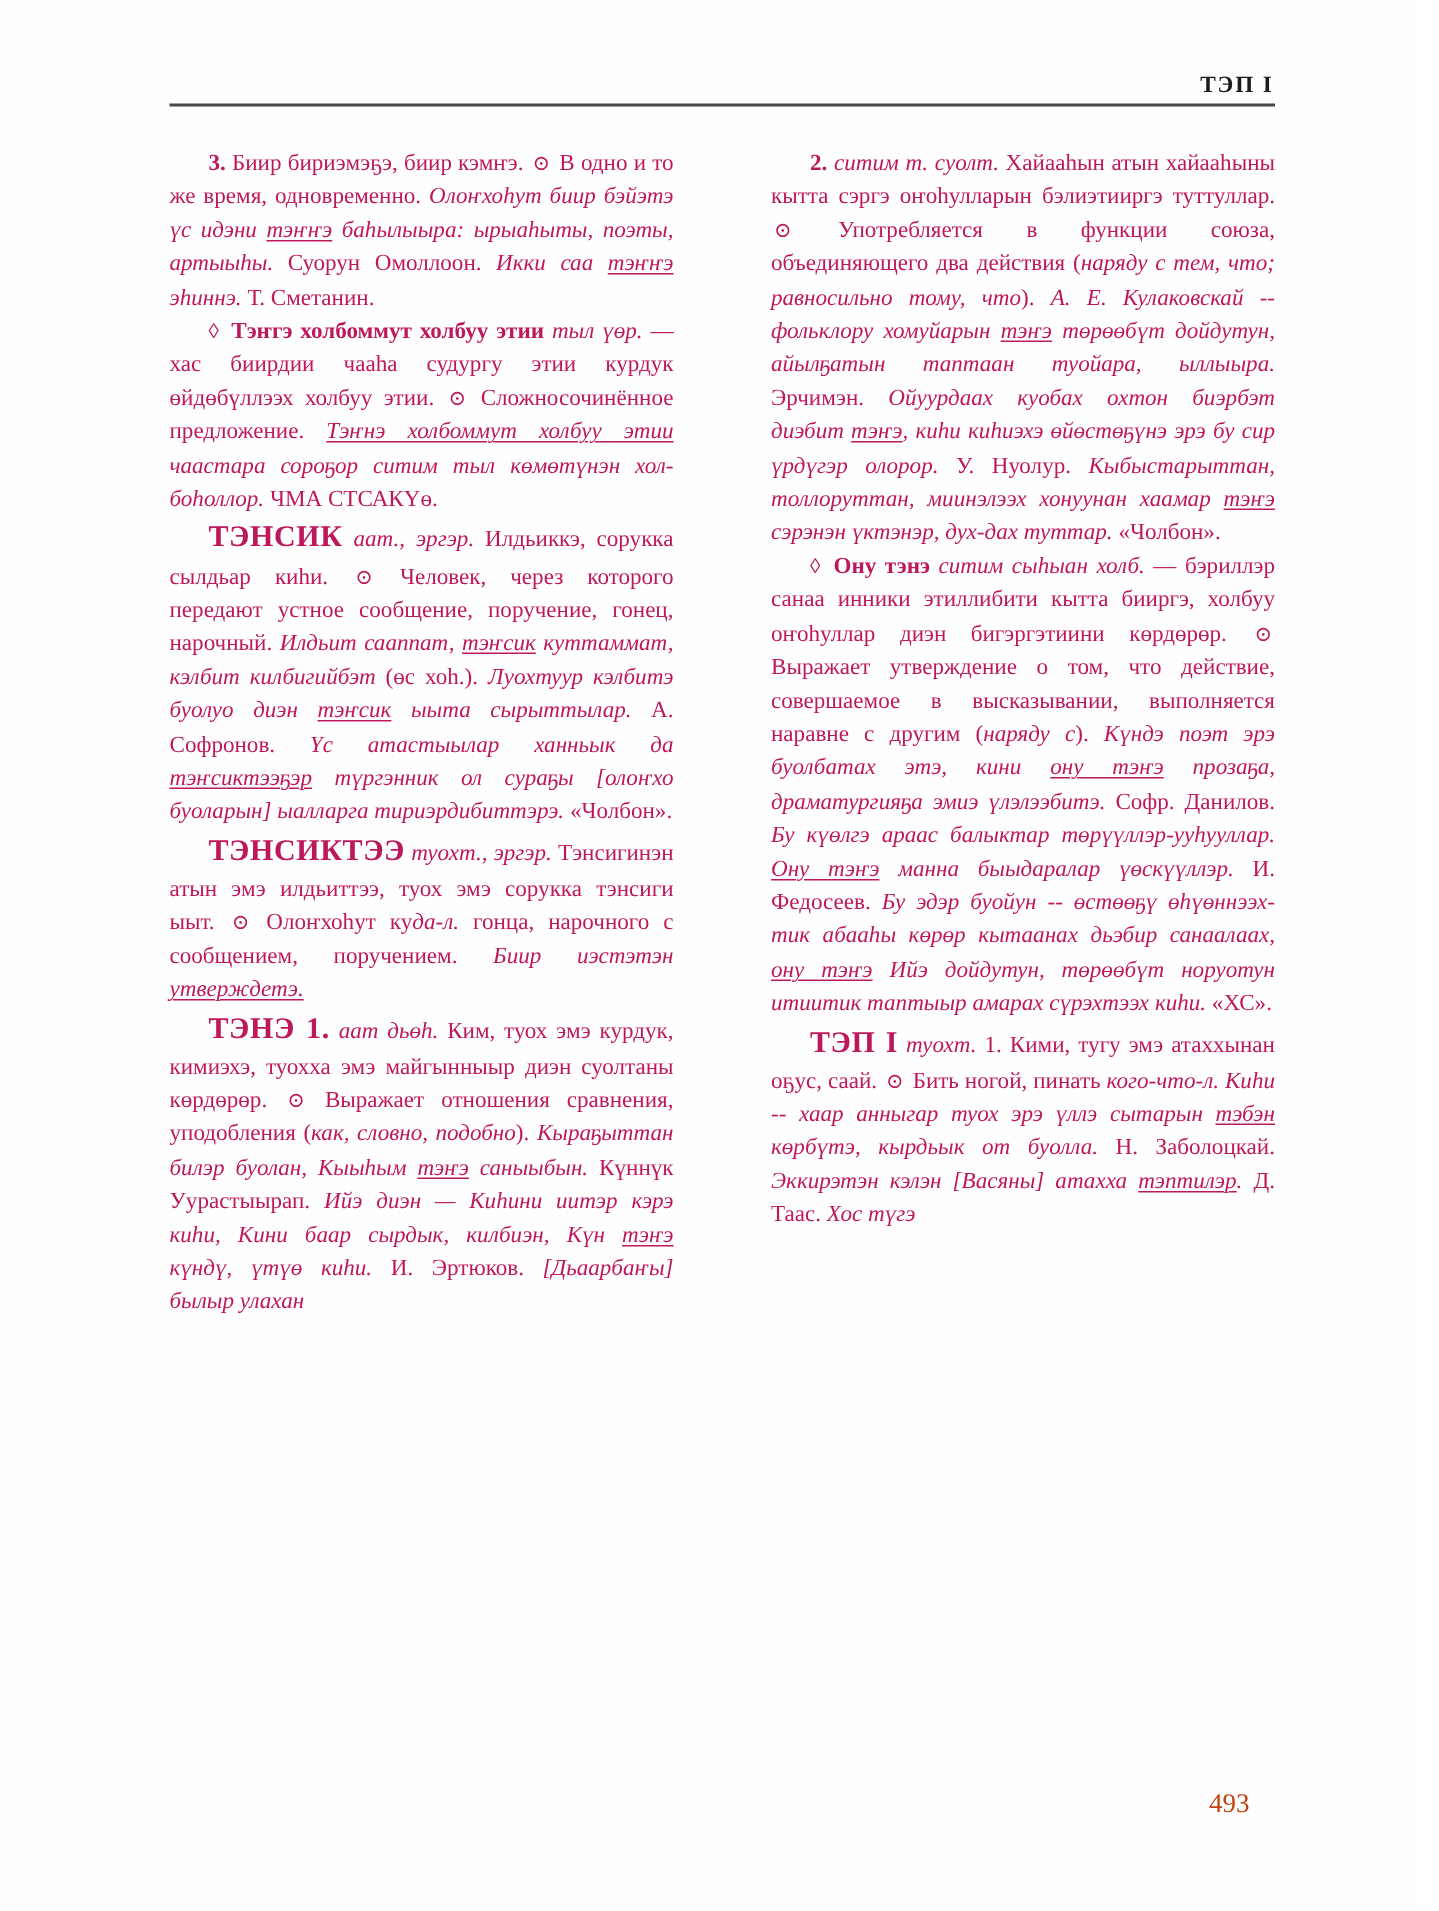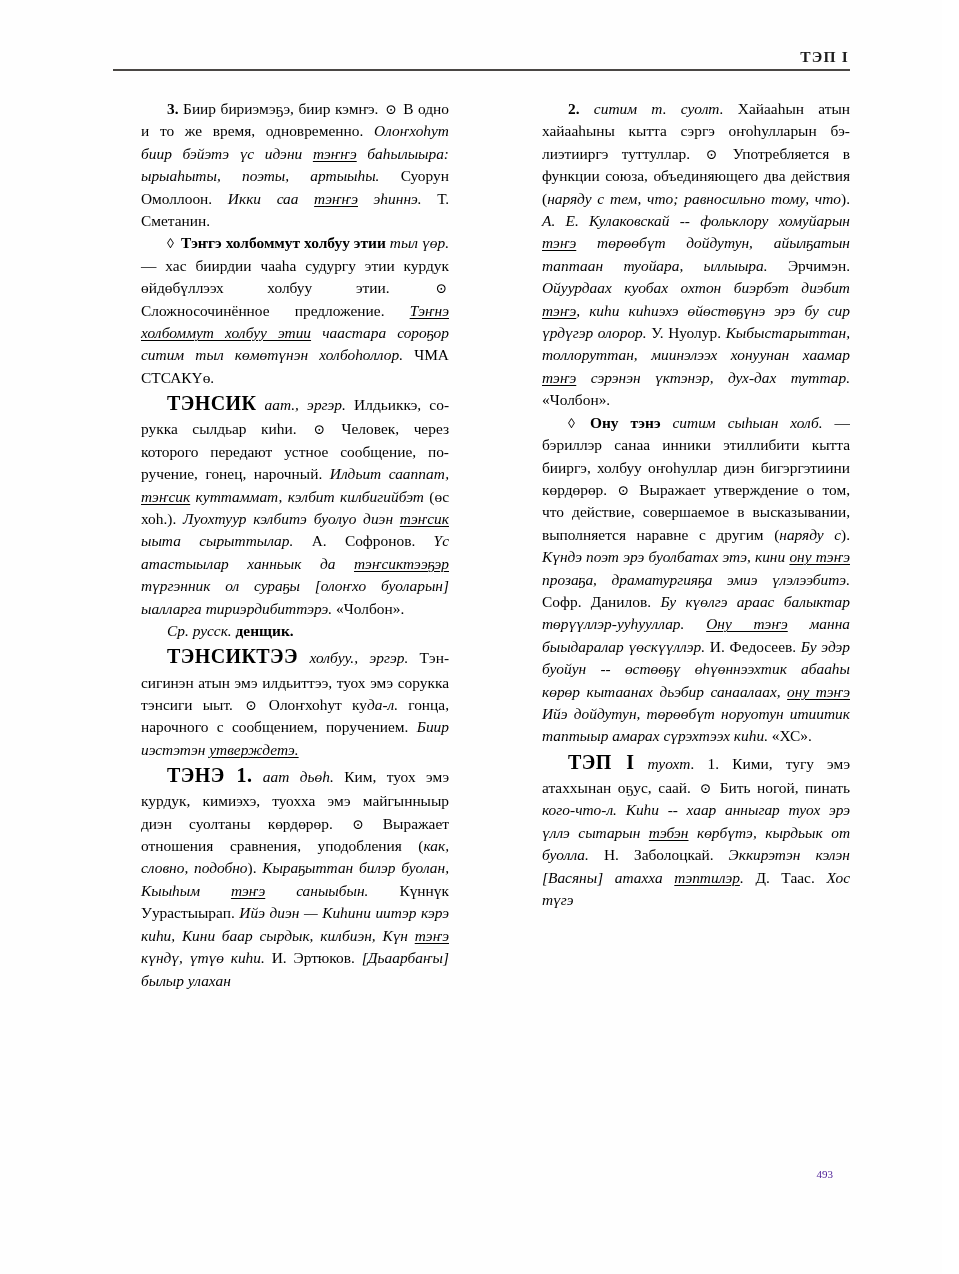--- a/index.html
+++ b/index.html
@@ -57,22 +57,21 @@
     display: flex;
     gap: 0;
   }
   .col {
     width: 336px;
     font-size: 15.4px;
     line-height: 1.455;
     text-align: justify;
     text-justify: inter-word;
     hyphens: manual;
-    color: #000000;
-    margin-left: 28px;
+    color: #be185d;
   }
   .col-left  { margin-right: 65px; }
 
   p.para {
     margin: 0;
     text-indent: 26px;
     text-align: justify;
   }
   p.para.cont { text-indent: 0; }
 
@@ -97,42 +96,41 @@
   }
   .lozenge {       
     font-size: 14px;
     padding-right: 3px;
   }
 
   
   .folio {
     position: absolute;
     right: 109px;
-    top: 1168px;
-    font-size: 11px;
-    color: #4c1d95;
+    top: 1192px;
+    font-size: 18px;
+    color: #c2410c;
   }
 </style>
 </head>
 <body>
 
 <div class="page">
 
   <div class="runhead-wrap">
     <div class="runhead">ТЭП I</div>
     <div class="head-rule"></div>
   </div>
 
   <div class="columns">
     <div class="col col-left" id="col-left">
         <p class="para"><span class="bold">3. </span><span>Биир бириэмэҕэ, биир кэмҥэ. </span><span class="sense">⊙</span><span> В одно и то же время, одновременно. </span><span class="it">Олоҥхоһут биир бэйэтэ үс идэни </span><span class="ulit">тэҥҥэ</span><span class="it"> баһылыыра: ырыаһыты, поэты, ар­тыыһы.</span><span> Суорун Омоллоон. </span><span class="it">Икки саа </span><span class="ulit">тэҥҥэ</span><span class="it"> эһиннэ.</span><span> Т. Сметанин.</span></p>
         <p class="para"><span class="lozenge">◊</span><span class="bold"> Тэҥгэ холбоммут холбуу этии </span><span class="it">тыл үөр.</span><span> — хас биирдии чааһа судур­гу этии курдук өйдөбүллээх холбуу этии. </span><span class="sense">⊙</span><span> Сложносочинённое предложение. </span><span class="ulit">Тэҥ­нэ холбоммут холбуу этии</span><span class="it"> чаастара сороҕор ситим тыл көмөтүнэн хол­боһоллор.</span><span> ЧМА СТСАКҮө.</span></p>
         <p class="para"><span class="hw">ТЭНСИК</span><span class="it"> аат., эргэр.</span><span> Илдьиккэ, со­рукка сылдьар киһи. </span><span class="sense">⊙</span><span> Человек, через которого передают устное сообщение, по­ручение, гонец, нарочный. </span><span class="it">Илдьит саап­пат, </span><span class="ulit">тэҥсик</span><span class="it"> куттаммат, кэлбит кил­бигийбэт</span><span> (өс хоһ.). </span><span class="it">Луохтуур кэлбитэ буолуо диэн </span><span class="ulit">тэҥсик</span><span class="it"> ыыта сырытты­лар.</span><span> А. Софронов. </span><span class="it">Үс атастыылар хан­ньык да </span><span class="ulit">тэҥсиктээҕэр</span><span class="it"> түргэнник ол су­раҕы [олоҥхо буоларын] ыалларга ти­риэрдибиттэрэ.</span><span> «Чолбон».</span></p>
-        <p class="para"><span class="it">Ср. русск. </span><span class="bold">денщик.</span></p>
-        <p class="para"><span class="hw">ТЭНСИКТЭЭ</span><span class="it"> холбуу., эргэр.</span><span> Тэн­сигинэн атын эмэ илдьиттээ, туох эмэ сорукка тэнсиги ыыт. </span><span class="sense">⊙</span><span> Олоҥхоһут ку­</span><span class="it">да-л.</span><span> гонца, нарочного с сообщением, по­ручением. </span><span class="it">Биир иэстэтэн </span><span class="ulit">утвержде­тэ.</span></p>
+        <p class="para"><span class="hw">ТЭНСИКТЭЭ</span><span class="it"> туохт., эргэр.</span><span> Тэн­сигинэн атын эмэ илдьиттээ, туох эмэ сорукка тэнсиги ыыт. </span><span class="sense">⊙</span><span> Олоҥхоһут ку­</span><span class="it">да-л.</span><span> гонца, нарочного с сообщением, по­ручением. </span><span class="it">Биир иэстэтэн </span><span class="ulit">утвержде­тэ.</span></p>
         <p class="para"><span class="hw">ТЭНЭ 1.</span><span class="it"> аат дьөһ.</span><span> Ким, туох эмэ курдук, кимиэхэ, туохха эмэ майгынныыр диэн суолтаны көрдөрөр. </span><span class="sense">⊙</span><span> Выражает отношения сравнения, уподобления (</span><span class="it">как, словно, подобно</span><span>). </span><span class="it">Кыраҕыттан билэр буолан, Кыыһым </span><span class="ulit">тэҥэ</span><span class="it"> саныыбын.</span><span> Күн­нүк Уурастыырап. </span><span class="it">Ийэ диэн — Киһини иитэр кэрэ киһи, Кини баар сырдык, килбиэн, Күн </span><span class="ulit">тэҥэ</span><span class="it"> күндү, үтүө киһи.</span><span> И. Эртюков. </span><span class="it">[Дьаарбаҥы]</span><span class="it"> </span><span class="it">былыр улахан</span></p>
       </div>
     <div class="col col-right" id="col-right">
         <p class="para"><span class="bold">2. </span><span class="it">ситим т. суолт.</span><span> Хайааһын атын хайааһыны кытта сэргэ оҥоһулларын бэ­лиэтииргэ туттуллар. </span><span class="sense">⊙</span><span> Употребляется в функции союза, объединяющего два дей­ствия (</span><span class="it">наряду с тем, что; равносильно тому, что</span><span>). </span><span class="it">А. Е. Кулаковскай -- фольк­лору хомуйарын </span><span class="ulit">тэҥэ</span><span class="it"> төрөөбүт дойду­тун, айылҕатын таптаан туойара, ыллыыра.</span><span> Эрчимэн. </span><span class="it">Ойуурдаах куобах охтон биэрбэт диэбит </span><span class="ulit">тэҥэ</span><span class="it">, киһи киһиэхэ өйөстөҕүнэ эрэ бу сир үрдүгэр олорор.</span><span> У. Нуолур. </span><span class="it">Кыбыстарыттан, толлоруттан, миинэлээх хонуунан хаа­мар </span><span class="ulit">тэҥэ</span><span class="it"> сэрэнэн үктэнэр, дух-дах туттар.</span><span> «Чолбон».</span></p>
         <p class="para"><span class="lozenge">◊</span><span class="bold"> Ону тэнэ </span><span class="it">ситим сыһыан холб.</span><span> — бэриллэр санаа инники этиллибити кытта бииргэ, холбуу оҥоһуллар диэн бигэргэ­тиини көрдөрөр. </span><span class="sense">⊙</span><span> Выражает утвержде­ние о том, что действие, совершаемое в высказывании, выполняется наравне с другим (</span><span class="it">наряду с</span><span>). </span><span class="it">Күндэ поэт эрэ буолбатах этэ, кини </span><span class="ulit">ону тэҥэ</span><span class="it"> прозаҕа, драматургияҕа эмиэ үлэлээбитэ.</span><span> Софр. Данилов. </span><span class="it">Бу күөлгэ араас балыктар төрүүллэр-ууһууллар. </span><span class="ulit">Ону тэҥэ</span><span class="it"> манна быыдаралар үөскүүллэр.</span><span> И. Федосеев. </span><span class="it">Бу эдэр буойун -- өстөөҕү өһүөннээх­тик абааһы көрөр кытаанах дьэбир са­наалаах, </span><span class="ulit">ону тэҥэ</span><span class="it"> Ийэ дойдутун, төрөөбүт норуотун итиитик тап­тыыр амарах сүрэхтээх киһи.</span><span> «ХС».</span></p>
         <p class="para"><span class="hw">ТЭП I</span><span class="it"> туохт.</span><span> 1. Кими, тугу эмэ атаххынан оҕус, саай. </span><span class="sense">⊙</span><span> Бить ногой, пинать </span><span class="it">кого-что-л.</span><span> </span><span class="it">Киһи -- хаар анны­гар туох эрэ үллэ сытарын </span><span class="ulit">тэбэн</span><span class="it"> көрбүтэ, кырдьык от буолла.</span><span> Н. Забо­лоцкай. </span><span class="it">Эккирэтэн кэлэн [Васяны] атахха </span><span class="ulit">тэптилэр</span><span class="it">.</span><span> Д. Таас. </span><span class="it">Хос түгэ­</span></p>
       </div>
   </div>
 
   <div class="folio">493</div>

